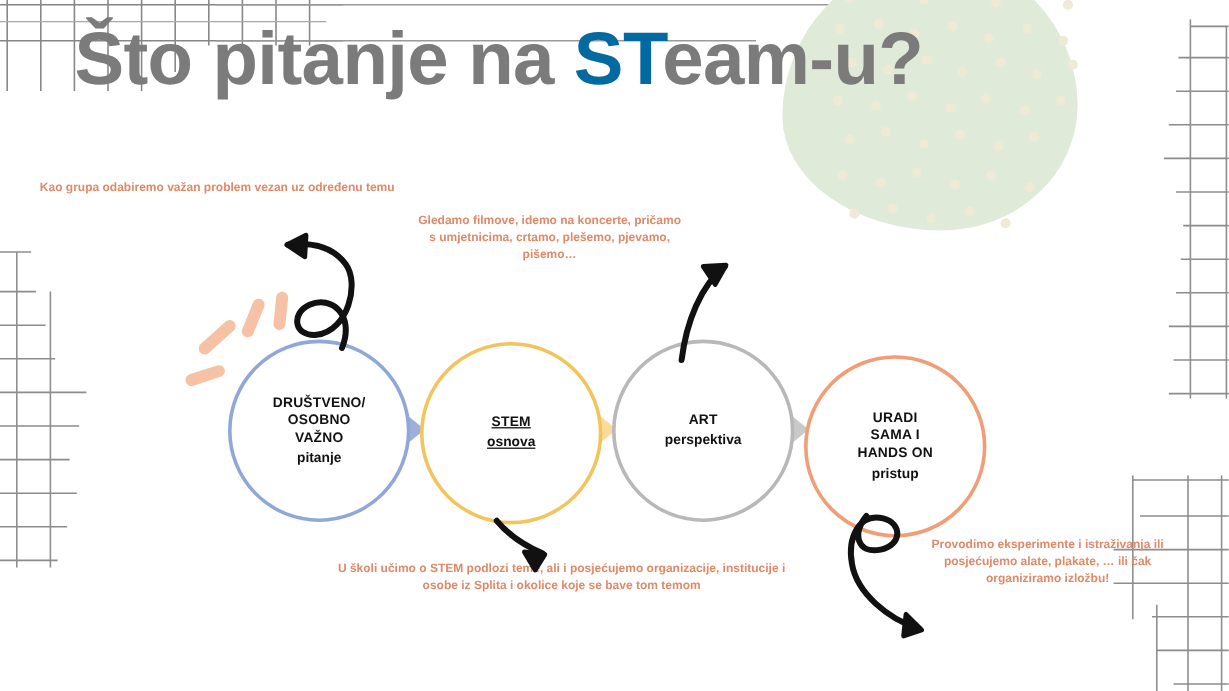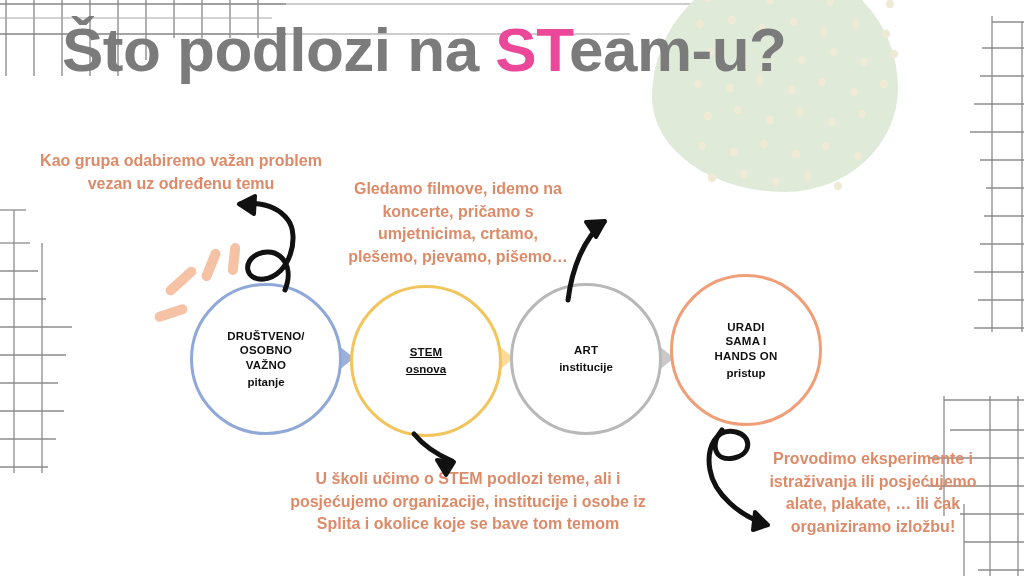--- a/index.html
+++ b/index.html
@@ -35,21 +35,21 @@
   .title {
     position: absolute;
     left: 62px; top: 14px;
     font-size: 62px;
     font-weight: 700;
     color: #7b7b7b;
     letter-spacing: -0.5px;
     white-space: nowrap;
     line-height: 1.15;
   }
-  .title .accent { color: #ec4899; }
+  .title .accent { color: #0369a1; }
 
   
   .process { position: absolute; left: 0; top: 0; width: 1024px; height: 576px; }
 
   .node {
     position: absolute;
     width: 152px; height: 152px;
     border-radius: 50%;
     background: #ffffff;
     border: 3px solid #eab308;
@@ -81,21 +81,21 @@
     border-top: 34px solid transparent;
     border-bottom: 34px solid transparent;
     border-left: 42px solid #9cb0db;
     z-index: 2;
   }
 
   
   .note {
     position: absolute;
     color: #dd8a68;
-    font-size: 16px;
+    font-size: 10px;
     font-weight: 700;
     line-height: 1.42;
     text-align: center;
     z-index: 4;
   }
 
   
   .sparkle { position: absolute; left: 150px; top: 252px; width: 110px; height: 96px; z-index: 1; }
   .sparkle span {
     position: absolute;
@@ -240,21 +240,21 @@
         <line x1="30" y1="90" x2="130" y2="90"></line>
         <line x1="62" y1="118" x2="130" y2="118"></line>
         <line x1="66" y1="146" x2="130" y2="146"></line>
         <line x1="80" y1="174" x2="130" y2="174"></line>
       </g>
     </svg>
 
   </div>
 
   <div class="title">
-    <span>Što podlozi na </span><span class="accent">ST</span><span>eam-u?</span>
+    <span>Što pitanje na </span><span class="accent">ST</span><span>eam-u?</span>
   </div>
 
   <div class="sparkle">
     <span style="left:4px;  top:56px; width:34px; height:10px; transform:rotate(-18deg);"></span>
     <span style="left:12px; top:24px; width:38px; height:10px; transform:rotate(-42deg);"></span>
     <span style="left:44px; top:8px;  width:34px; height:10px; transform:rotate(-68deg);"></span>
     <span style="left:68px; top:2px;  width:32px; height:10px; transform:rotate(-84deg);"></span>
   </div>
 
   <div class="process">
@@ -270,24 +270,24 @@
       <div class="sub">pitanje</div>
     </div>
 
     <div class="node" style="left:350px; top:285px; border-color:#f2c55c;text-decoration:underline;">
       <div class="head" style="white-space:pre-line;">STEM</div>
       <div class="sub">osnova</div>
     </div>
 
     <div class="node" style="left:510px; top:283px; border-color:#b8b8b8;">
       <div class="head" style="white-space:pre-line;">ART</div>
-      <div class="sub">institucije</div>
+      <div class="sub">perspektiva</div>
     </div>
 
-    <div class="node" style="left:670px; top:274px; border-color:#ef9e77;align-items:center;">
+    <div class="node" style="left:670px; top:296px; border-color:#ef9e77;align-items:center;">
       <div class="head" style="white-space:pre-line;">URADI
 SAMA I
 HANDS ON</div>
       <div class="sub">pristup</div>
     </div>
 
   </div>
 
   <svg class="arrows" viewBox="0 0 1024 576">
     <g fill="none" stroke="#111111" stroke-width="5" stroke-linecap="round" stroke-linejoin="round">

